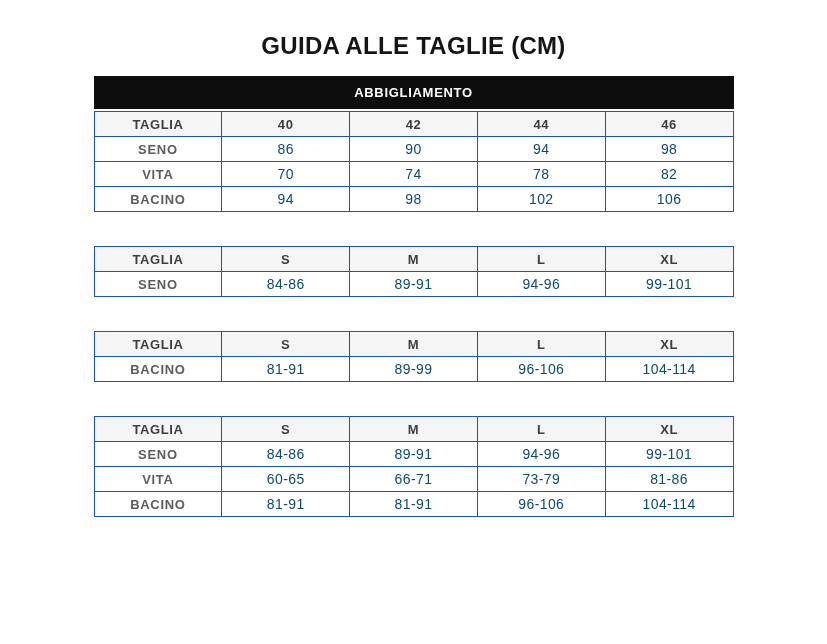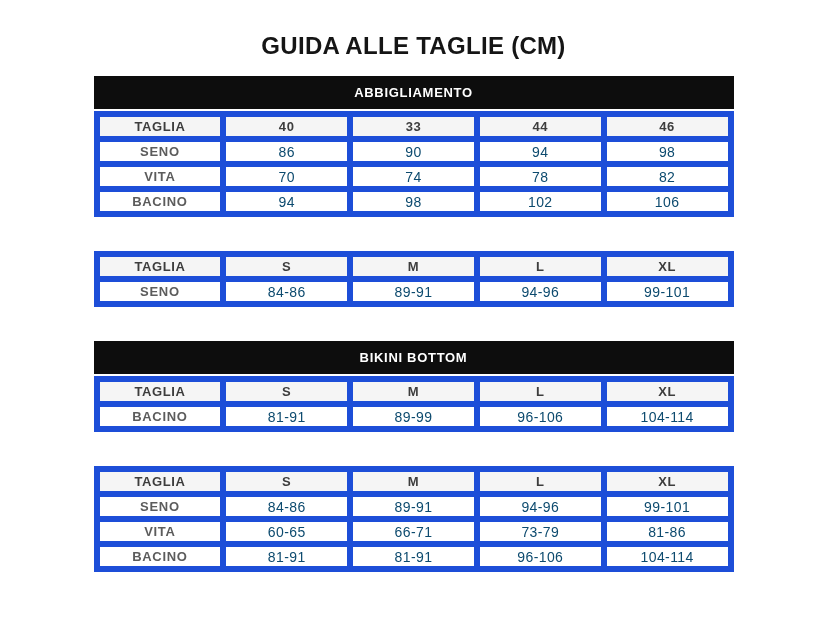--- a/index.html
+++ b/index.html
@@ -32,21 +32,21 @@
     font-weight: bold;
     letter-spacing: 0.7px;
     margin-bottom: 2px;
   }
   table.size-table {
     width: 100%;
     border-collapse: collapse;
     table-layout: fixed;
   }
   .size-table th, .size-table td {
-    border: 6px solid #1d4ed8;
+    border: 1px solid #1d4ed8;
     height: 25px;
     padding: 0 4px;
     text-align: center;
     vertical-align: middle;
     overflow: hidden;
     white-space: nowrap;
   }
   .size-table th {
     background: #f5f5f5;
     color: #3d3d3d;
@@ -75,21 +75,21 @@
 
   <div class="tables-wrap">
 
     <div class="table-section">
       <div class="band">ABBIGLIAMENTO</div>
       <table class="size-table">
         <thead>
           <tr>
             <th>TAGLIA</th>
             <th>40</th>
-            <th>33</th>
+            <th>42</th>
             <th>44</th>
             <th>46</th>
           </tr>
         </thead>
         <tbody>
           <tr>
             <td class="row-label">SENO</td>
             <td class="cell-value">86</td>
             <td class="cell-value">90</td>
             <td class="cell-value">94</td>
@@ -130,21 +130,20 @@
             <td class="cell-value">84-86</td>
             <td class="cell-value">89-91</td>
             <td class="cell-value">94-96</td>
             <td class="cell-value">99-101</td>
           </tr>
         </tbody>
       </table>
     </div>
 
     <div class="table-section">
-      <div class="band">BIKINI BOTTOM</div>
       <table class="size-table">
         <thead>
           <tr>
             <th>TAGLIA</th>
             <th>S</th>
             <th>M</th>
             <th>L</th>
             <th>XL</th>
           </tr>
         </thead>

